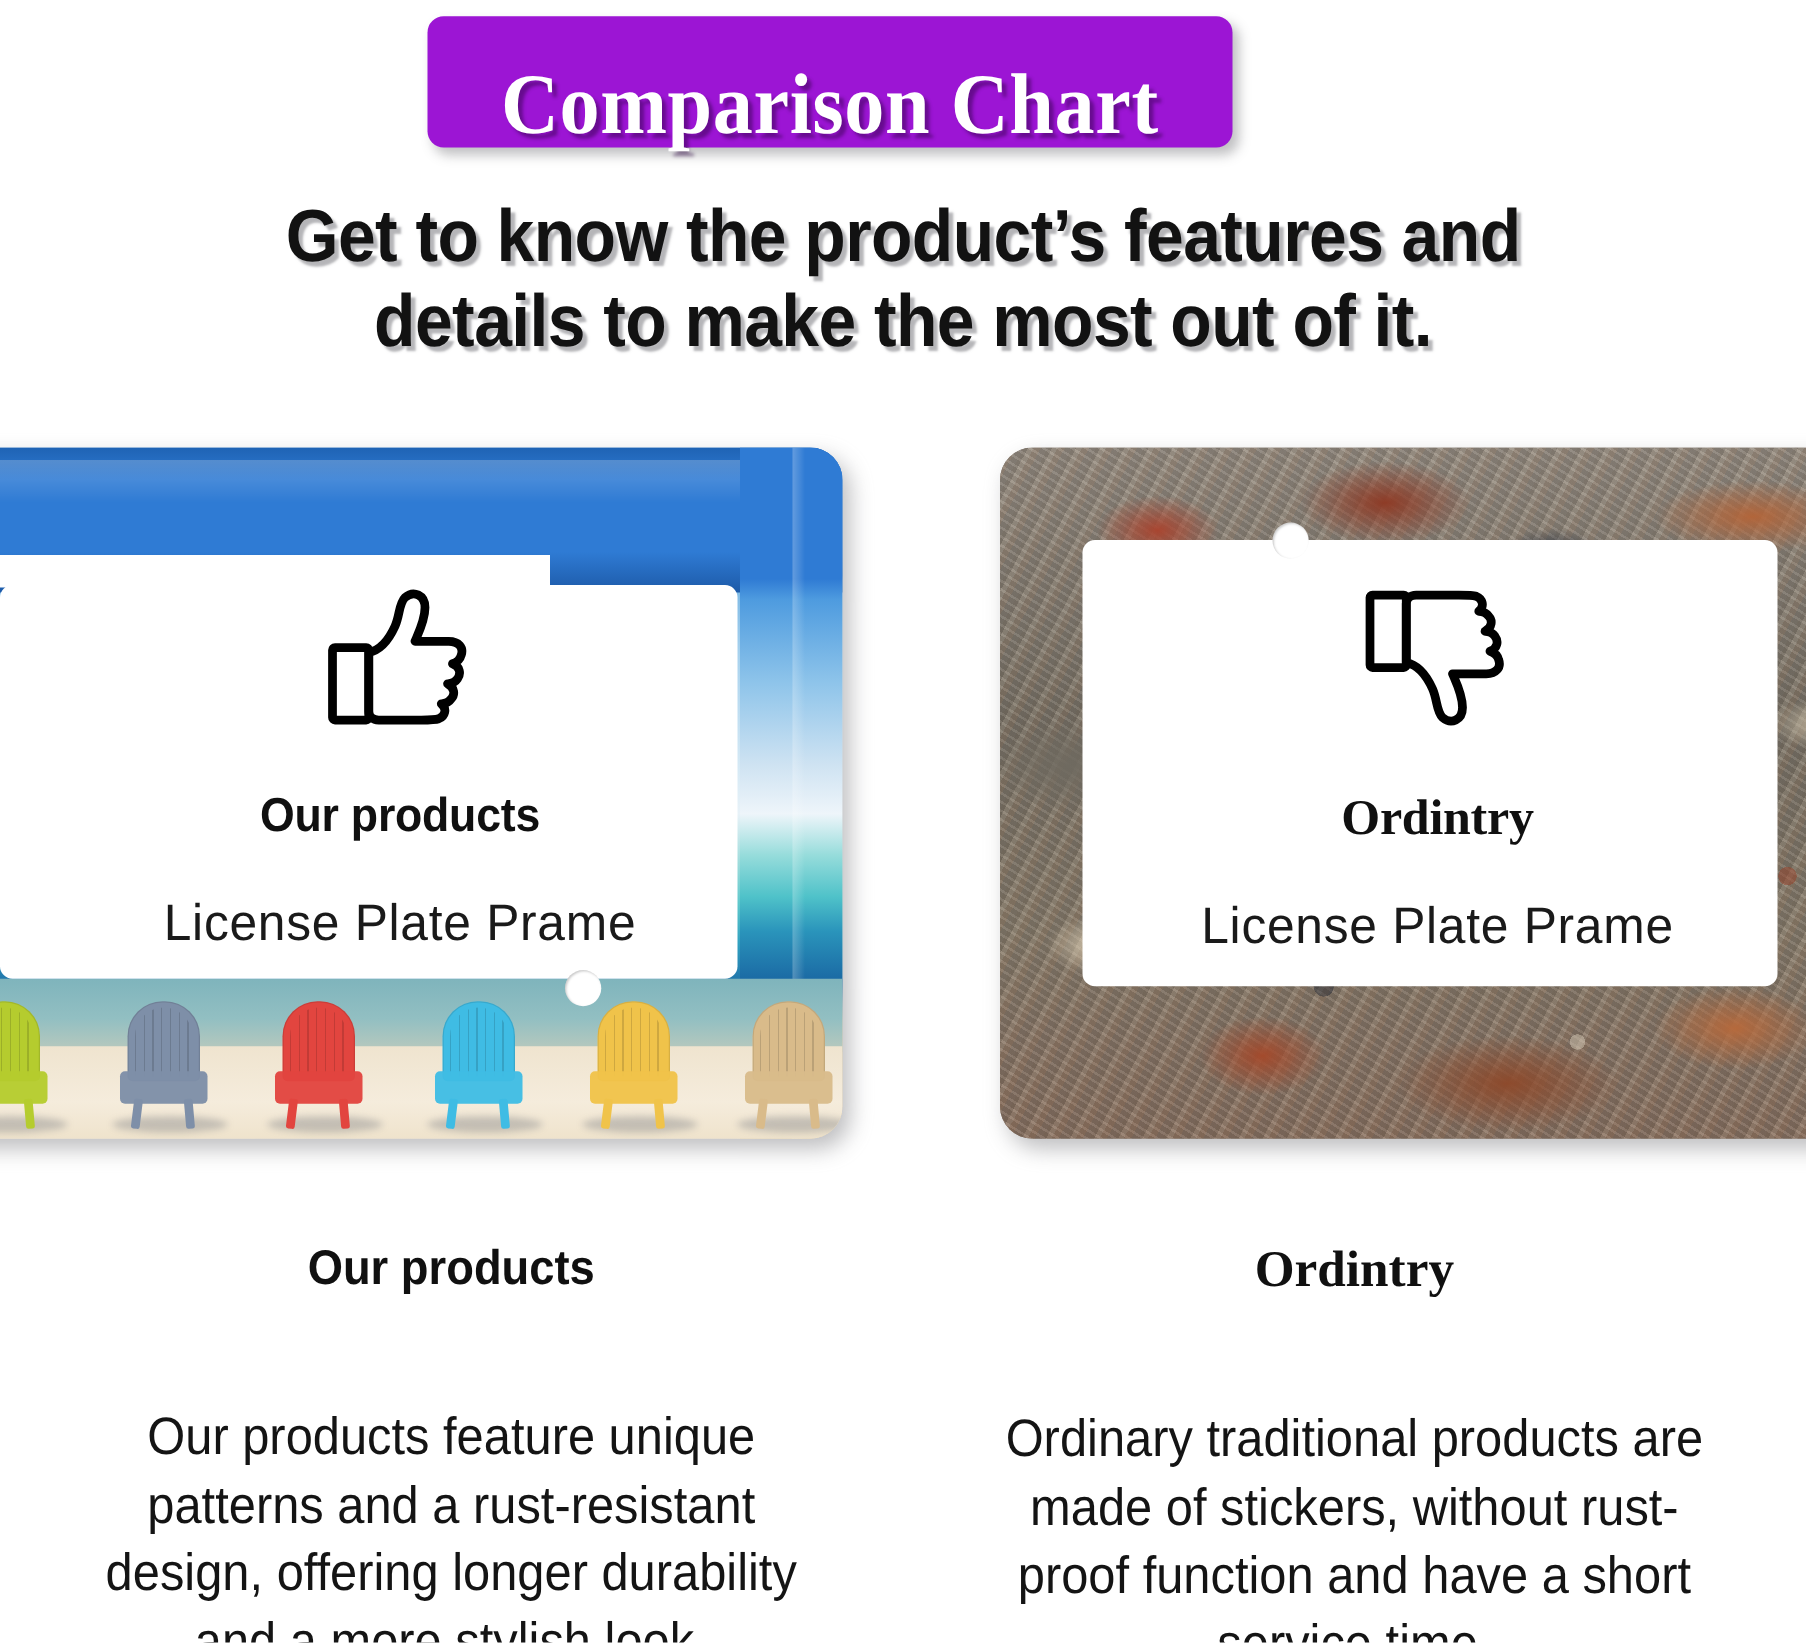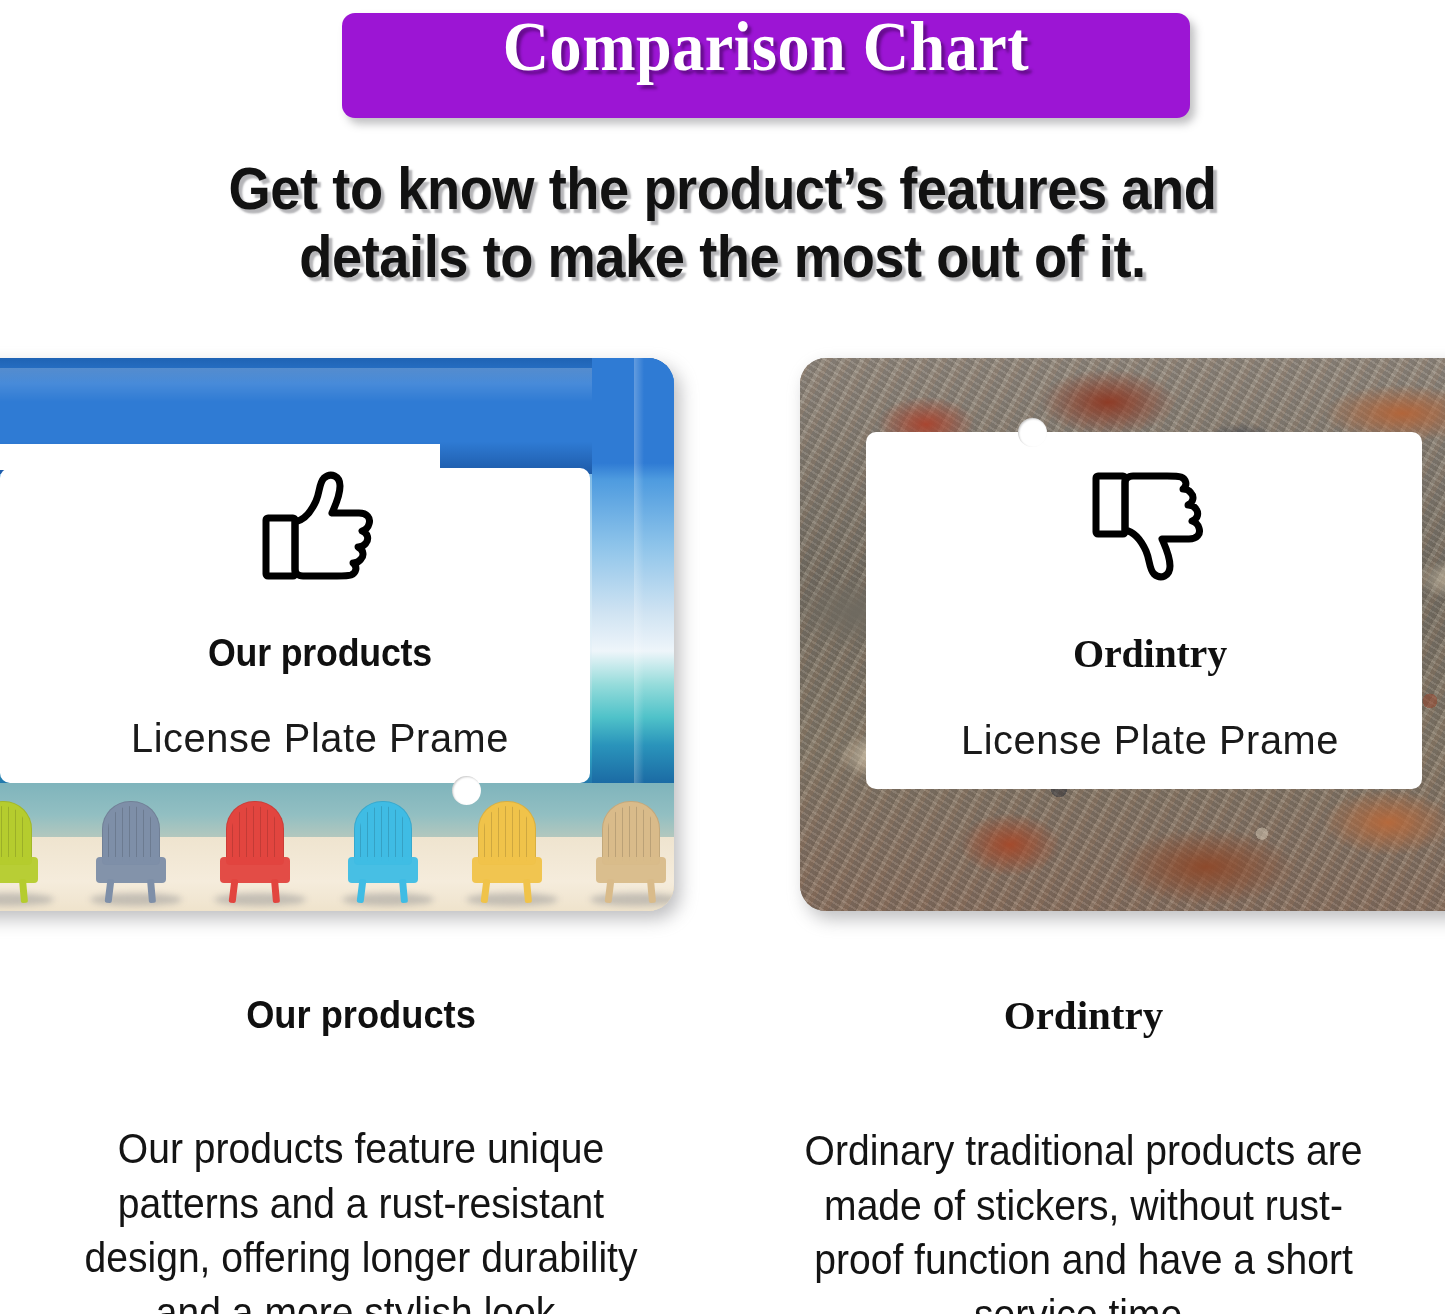--- a/index.html
+++ b/index.html
@@ -14,27 +14,27 @@
     overflow: hidden;
     font-family: "Liberation Sans", sans-serif;
     -webkit-font-smoothing: antialiased;
   }
 
   
   .banner {
     position: absolute;
     left: 342px;
     top: 13px;
-    width: 848px;
+    width: 644px;
     height: 105px;
     background: #9c15d4;
     border-radius: 13px;
     box-shadow: 5px 6px 9px rgba(90,90,95,0.38);
     display: flex;
-    align-items: flex-start;
+    align-items: flex-end;
     justify-content: center;
   }
   .banner-text {
     font-family: "Liberation Serif", serif;
     font-weight: bold;
     font-size: 69px;
     line-height: 1;
     color: #ffffff;
     letter-spacing: 0.5px;
     text-shadow: 4px 4px 3px rgba(40,0,60,0.45);

